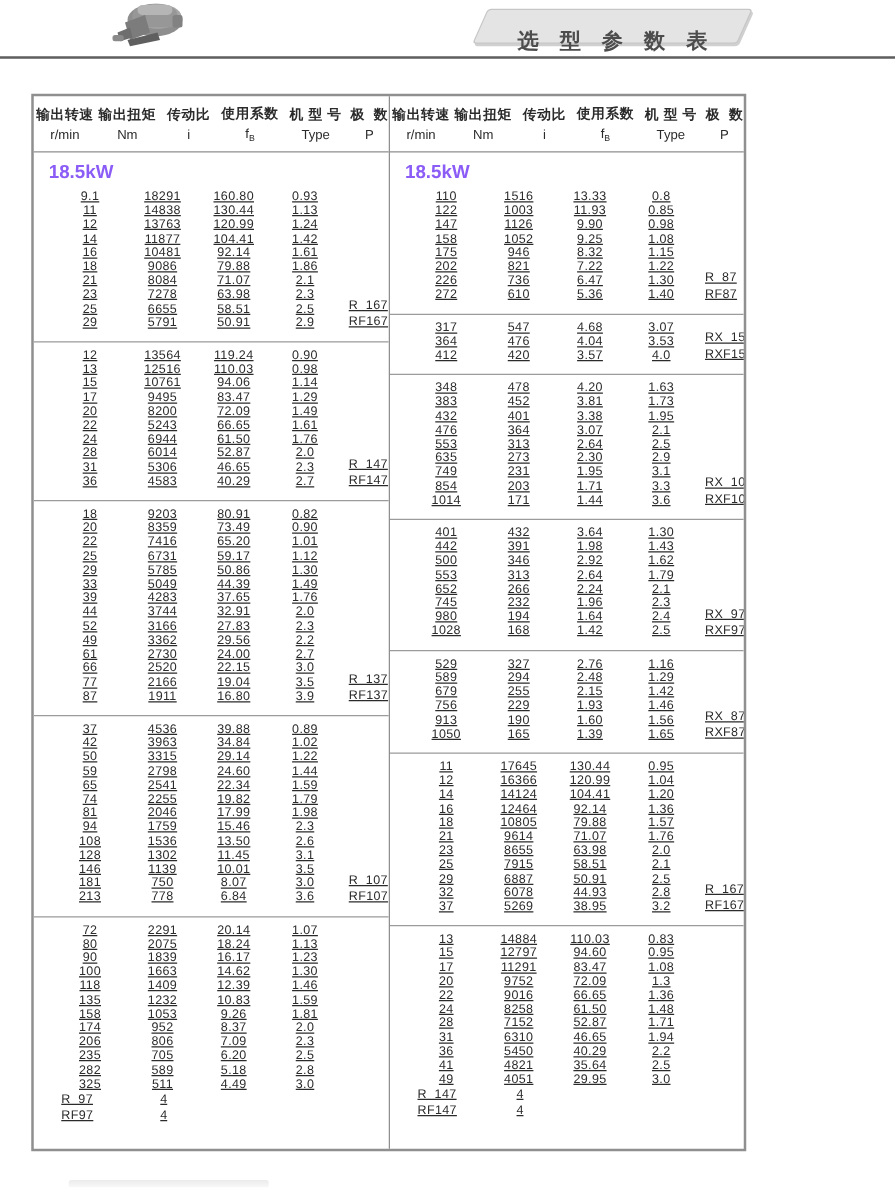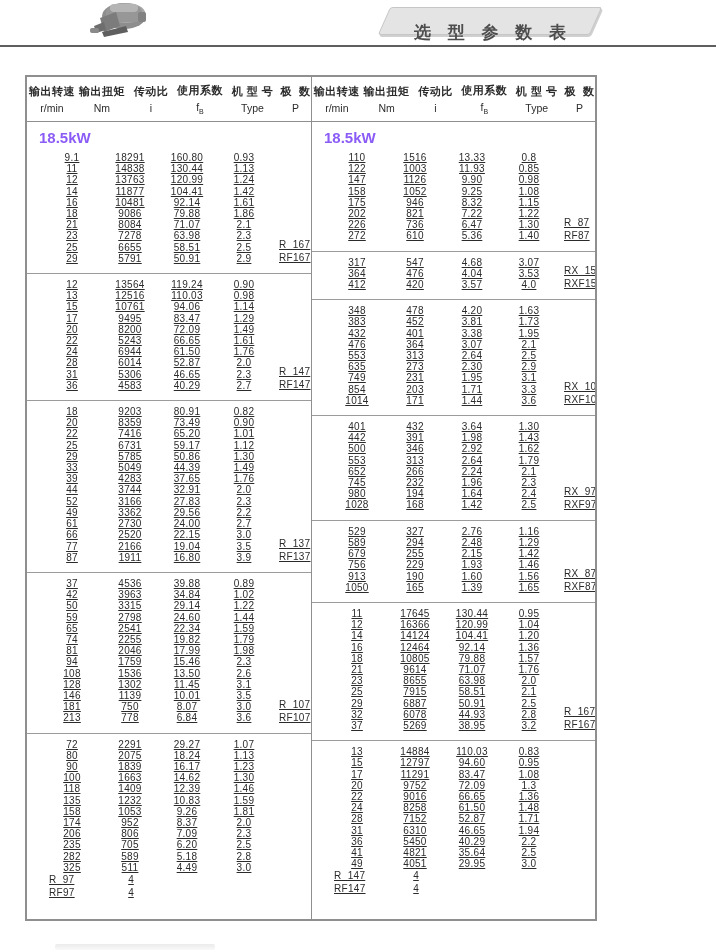--- a/index.html
+++ b/index.html
@@ -429,21 +429,21 @@
               <div class="pline">4</div>
               <div class="pline">4</div>
             </div>
           </div>
         </div>
         <div class="block last">
           <div class="rows">
             <div class="row">
               <div class="cell w-speed">72</div>
               <div class="cell w-torque">2291</div>
-              <div class="cell w-ratio">29.27</div>
+              <div class="cell w-ratio">20.14</div>
               <div class="cell w-factor">1.07</div>
             </div>
             <div class="row">
               <div class="cell w-speed">80</div>
               <div class="cell w-torque">2075</div>
               <div class="cell w-ratio">18.24</div>
               <div class="cell w-factor">1.13</div>
             </div>
             <div class="row">
               <div class="cell w-speed">90</div>

